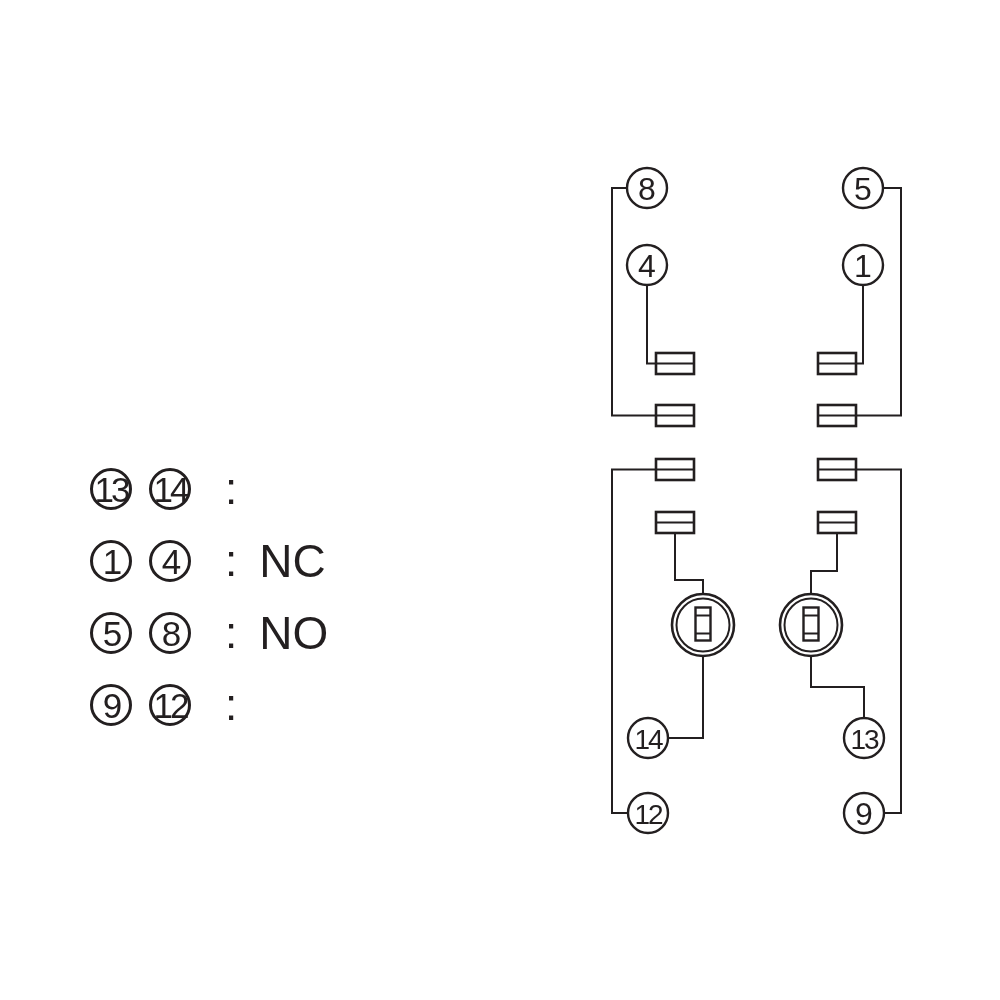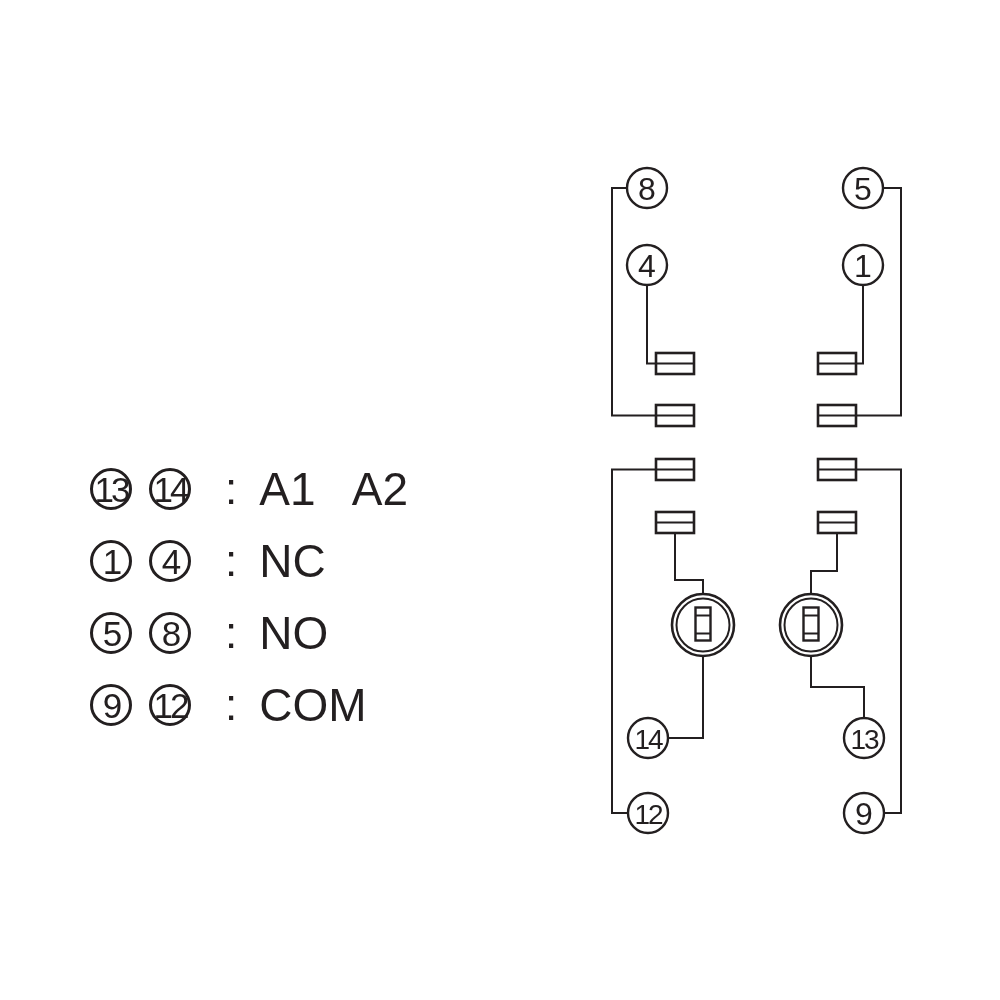--- a/index.html
+++ b/index.html
@@ -115,42 +115,40 @@
 <body>
 
 <div class="canvas">
 
   <div class="legend">
 
     <div class="legend-row">
       <span class="pin-badge">13</span>
       <span class="pin-badge">14</span>
       <span class="legend-colon">:</span>
-      <span class="legend-label">A1 A2</span>
     </div>
 
     <div class="legend-row">
       <span class="pin-badge">1</span>
       <span class="pin-badge">4</span>
       <span class="legend-colon">:</span>
       <span class="legend-label">NC</span>
     </div>
 
     <div class="legend-row">
       <span class="pin-badge">5</span>
       <span class="pin-badge">8</span>
       <span class="legend-colon">:</span>
       <span class="legend-label">NO</span>
     </div>
 
     <div class="legend-row">
       <span class="pin-badge">9</span>
       <span class="pin-badge">12</span>
       <span class="legend-colon">:</span>
-      <span class="legend-label">COM</span>
     </div>
 
   </div>
 
   <svg class="schematic" width="1000" height="1000" viewBox="0 0 1000 1000">
 
     <g>
       <path class="wire" d="M 627 188 L 612 188 L 612 415.5 L 656 415.5"></path>
       <path class="wire" d="M 647 285 L 647 363.5 L 656 363.5"></path>
 

